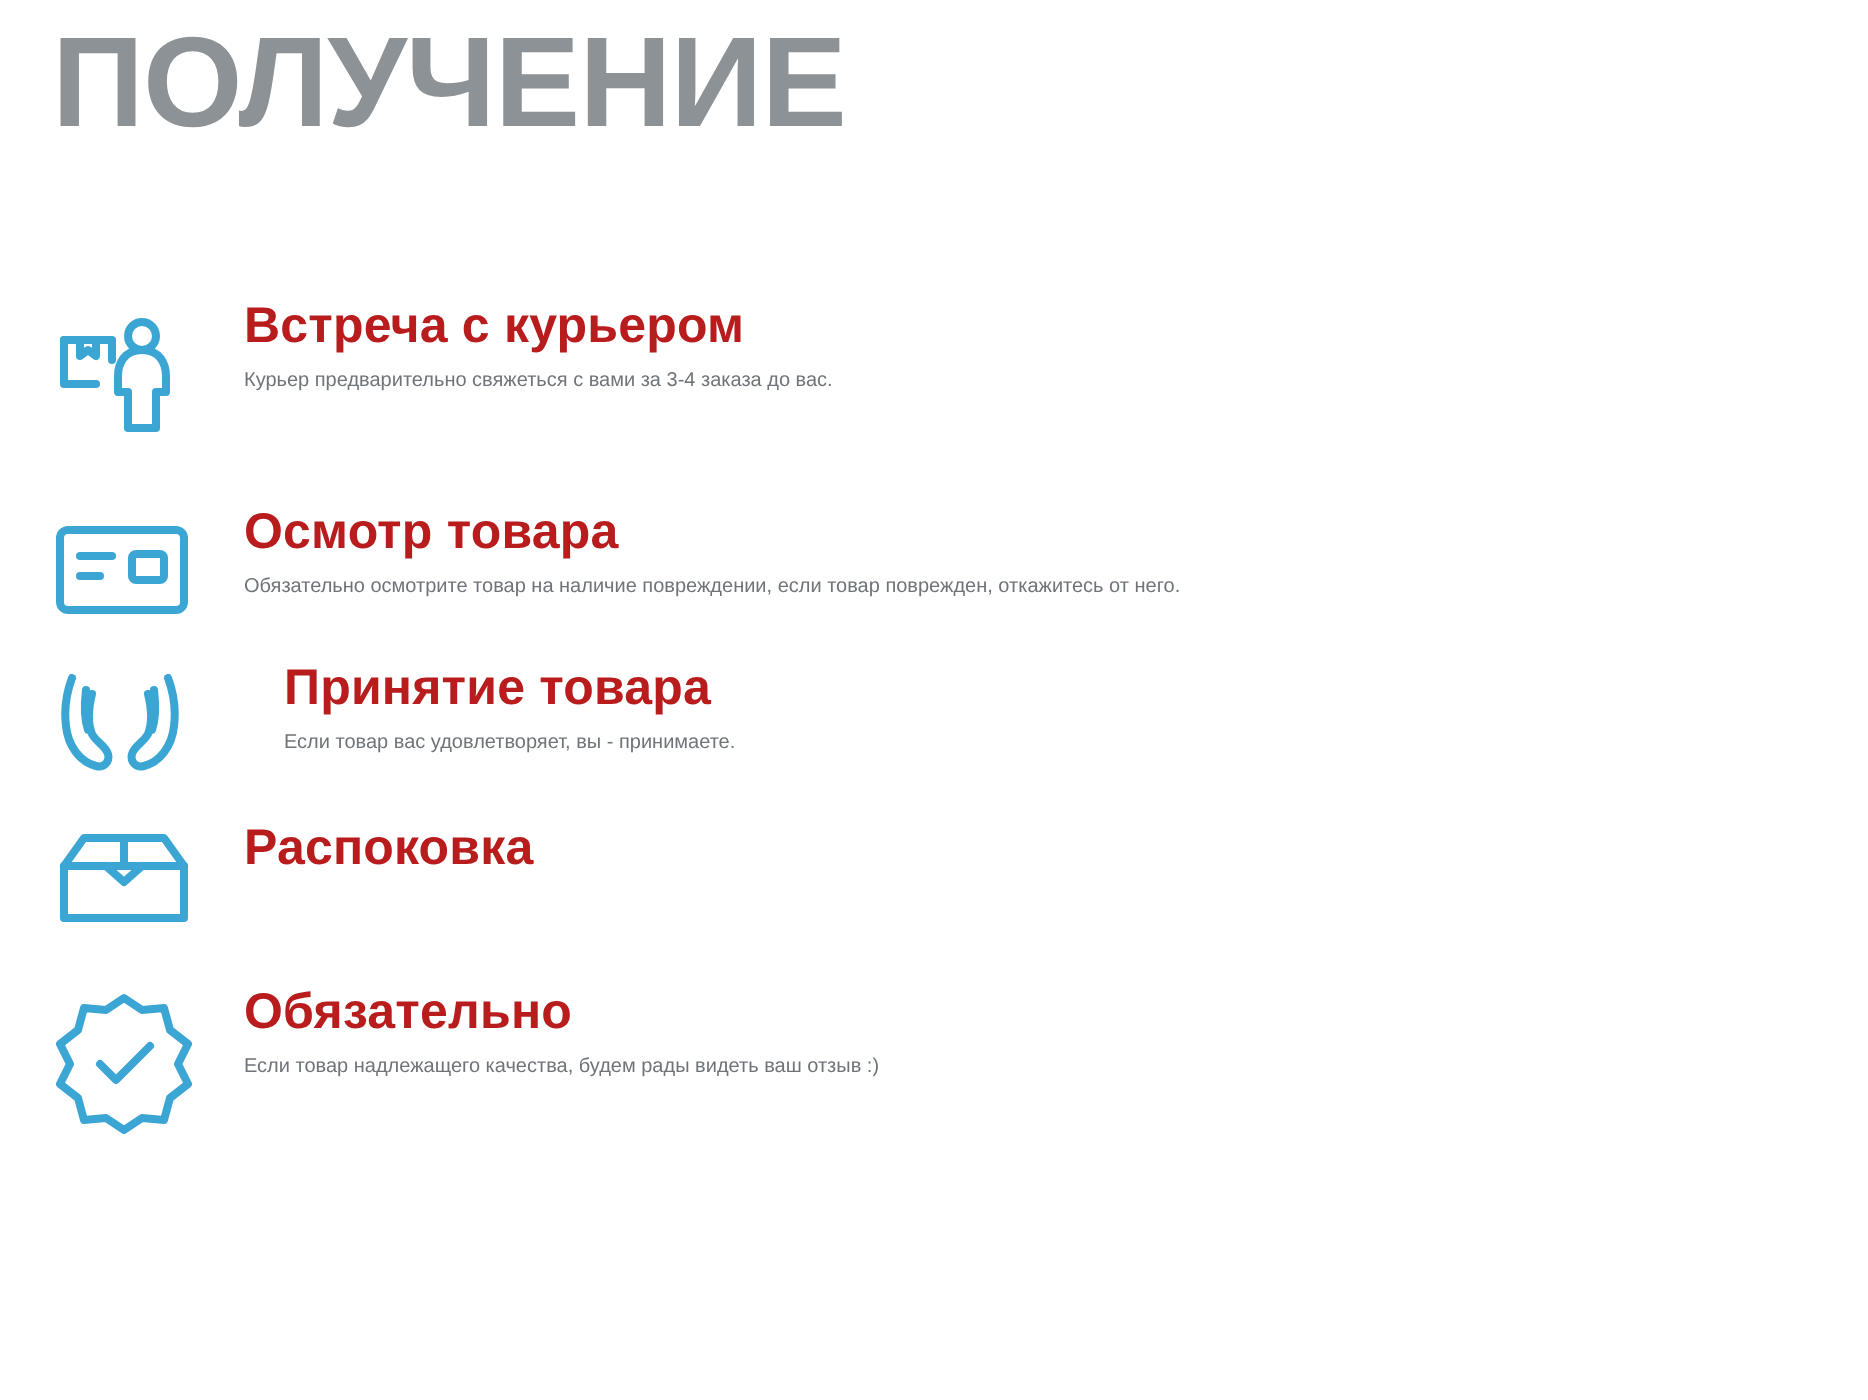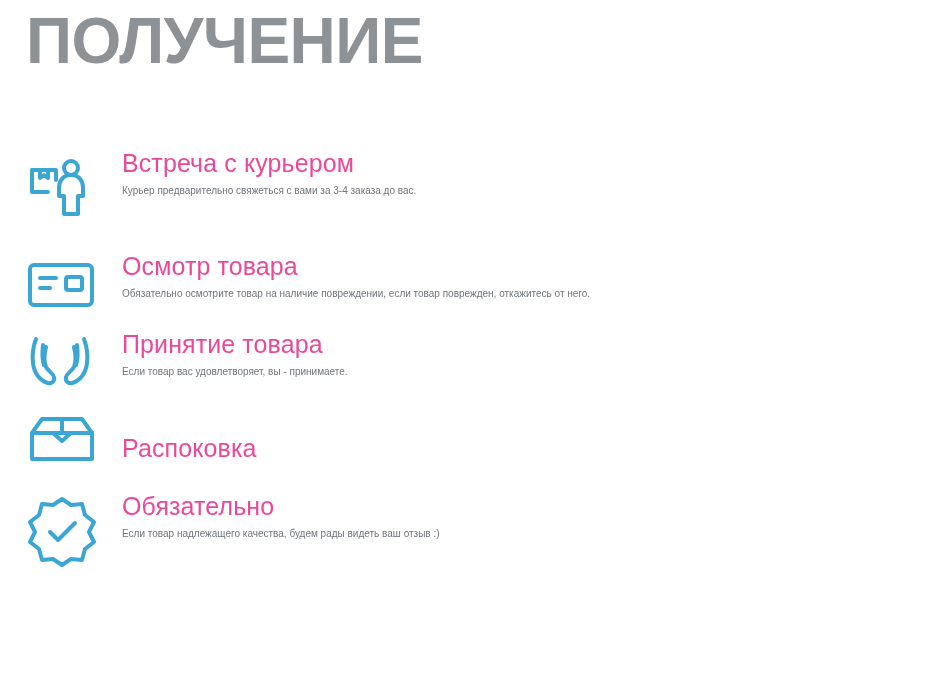--- a/index.html
+++ b/index.html
@@ -54,38 +54,38 @@
   }
   .icon-cell svg {
     display: block;
   }
   .text-cell {
     flex: 1;
     padding-top: 0px;
   }
   .item-title {
     font-size: 25px;
-    font-weight: normal;
-    color: #ec4899;
+    font-weight: bold;
+    color: #b91c1c;
     line-height: 1.2;
     margin: 0 0 6px 0;
     letter-spacing: 0.1px;
   }
   .item-desc {
     font-size: 10px;
     color: #6f7479;
     line-height: 1.45;
     margin: 0;
     max-width: 730px;
   }
   
   .item-1 { margin-bottom: 20px; }
   .item-2 { margin-bottom: 14px; margin-top: 27px; }
-  .item-3 { margin-bottom: 18px; }
-  .item-4 { margin-bottom: 22px; align-items: flex-end; }
+  .item-3 { margin-bottom: 18px; gap: 20px; }
+  .item-4 { margin-bottom: 22px; }
   .item-5 { margin-bottom: 0; }
 </style>
 </head>
 <body>
 
 <div class="page">
 
   <div class="page-title">ПОЛУЧЕНИЕ</div>
 
   <div class="list">

